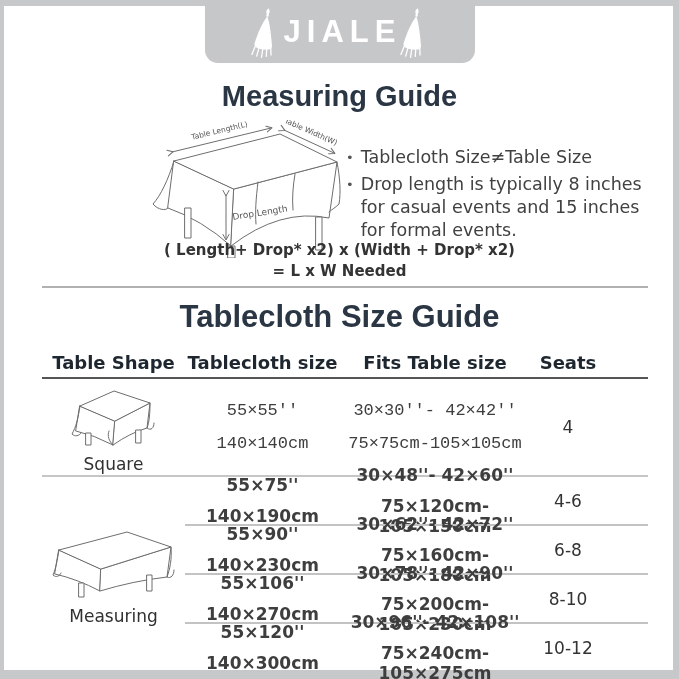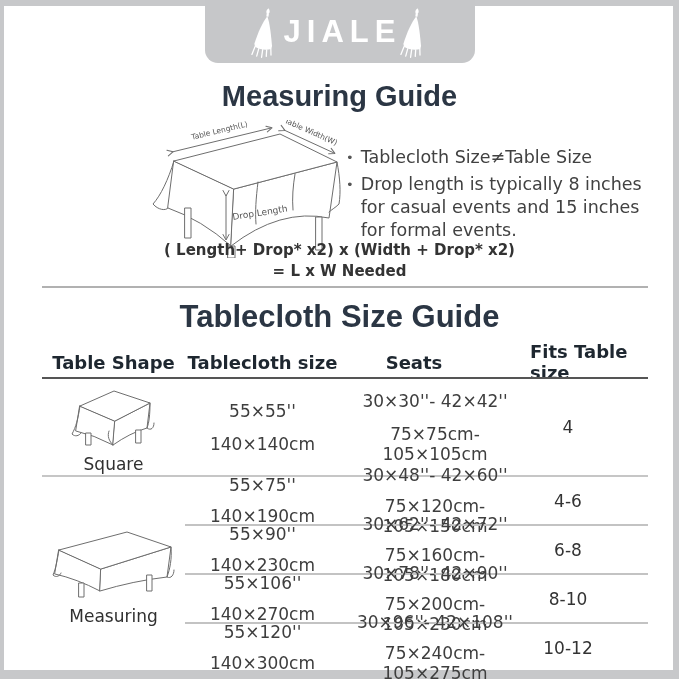--- a/index.html
+++ b/index.html
@@ -49,22 +49,22 @@
     font-weight:bold;font-size:18px;color:#1e2730;
   }
   .col-seats{padding-right:42px;}
   .rule-dark{grid-column:1/5;height:2px;background:#555;}
   .rule-full{grid-column:1/5;height:2px;background:#c6c6c6;}
   .rule-inner{grid-column:2/5;height:2px;background:#c3c3c3;}
   .cell{display:flex;flex-direction:column;align-items:center;justify-content:center;text-align:center;}
   .row-sq{height:96px;}
   .row-rc{height:47px;}
   .size-line{font-size:17px;color:#3e3e3e;line-height:20px;}
-  .gap-lg{gap:13px;}
-  .gap-sm{gap:11px;}
+  .gap-lg{gap:13px;font-family:Liberation Mono, monospace;}
+  .gap-sm{gap:11px;font-weight:bold;}
   .seats-cell{font-size:17px;color:#333;padding-right:42px;}
   .shape-cell{display:flex;flex-direction:column;align-items:center;justify-content:center;}
   .shape-label{font-size:17px;color:#303030;margin-top:5px;}
   svg.lineart{stroke:#6e6e6e;fill:none;stroke-width:1;stroke-linecap:round;stroke-linejoin:round;}
   svg.lineart .face{fill:#fff;}
 </style>
 </head>
 <body>
 
 <div class="page">
@@ -150,22 +150,22 @@
     <div>= L x W Needed</div>
   </div>
 
   <div class="rule-section"></div>
 
   <h2 class="h-sizeguide">Tablecloth Size Guide</h2>
 
   <div class="sizes-grid">
     <div class="th">Table Shape</div>
     <div class="th">Tablecloth size</div>
+    <div class="th">Fits Table size</div>
     <div class="th col-seats">Seats</div>
-    <div class="th">Fits Table size</div>
     <div class="rule-dark"></div>
 
     <div class="cell shape-cell row-sq">
       <svg class="lineart" width="100" height="68" viewBox="0 0 100 68">
         <path class="face" d="M16,25 L51,40 L49,64 Q30,54 12,50 Z"></path>
         <path class="face" d="M51,40 L86,22 L83,47 Q66,52 49,64 Z"></path>
         <path class="face" d="M16,25 L50,10 L86,22 L51,40 Z"></path>
         <path d="M16,25 C14,38 12,46 8,53 C11,56 15,55 17,52"></path>
         <path d="M86,22 C86,34 85,42 83,47 C87,50 90,47 90,42"></path>
         <path d="M49,64 C45,60 43,55 45,50"></path>

